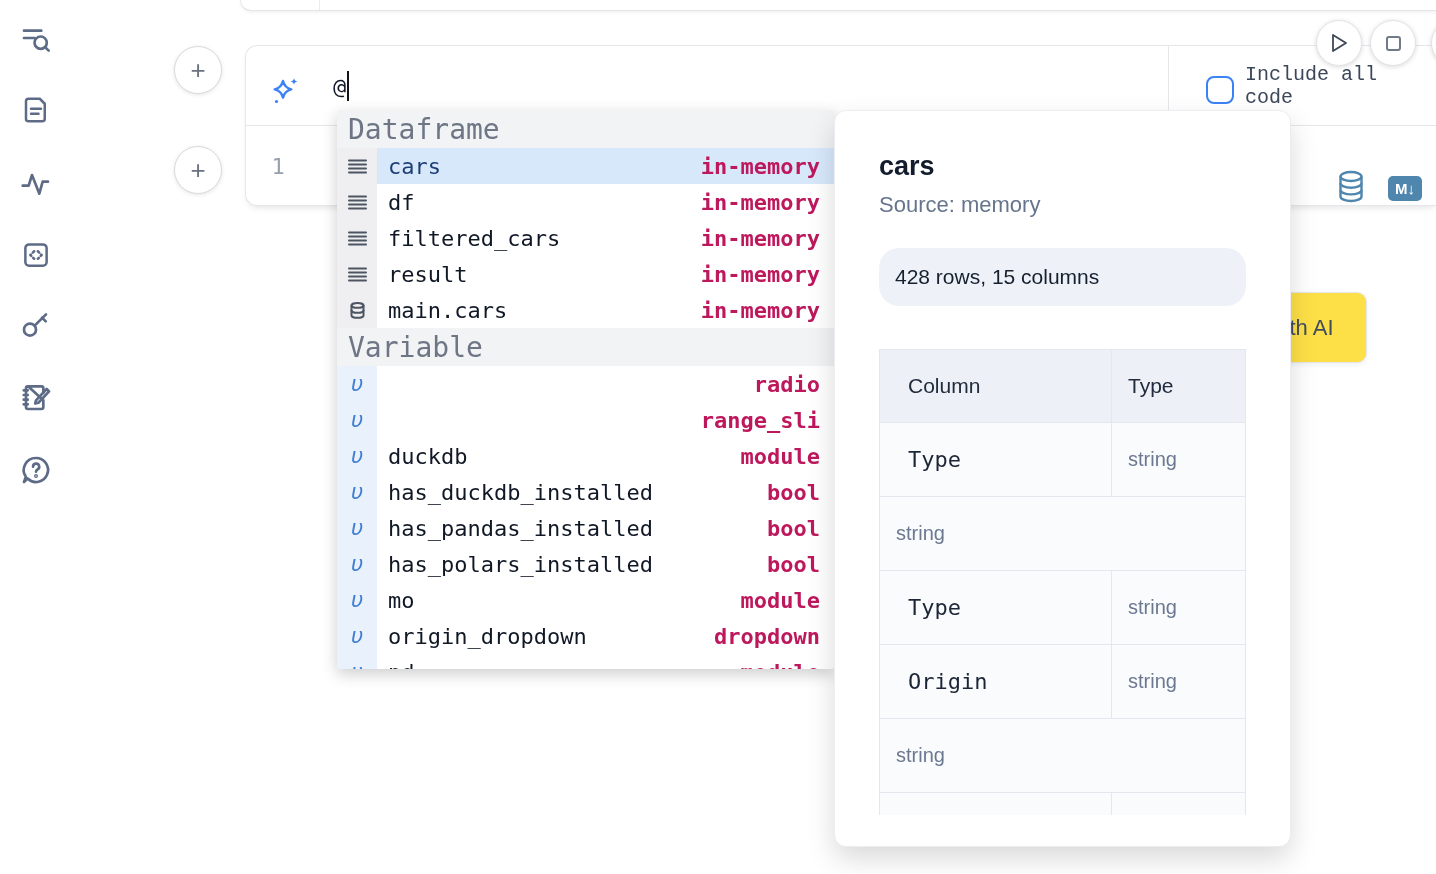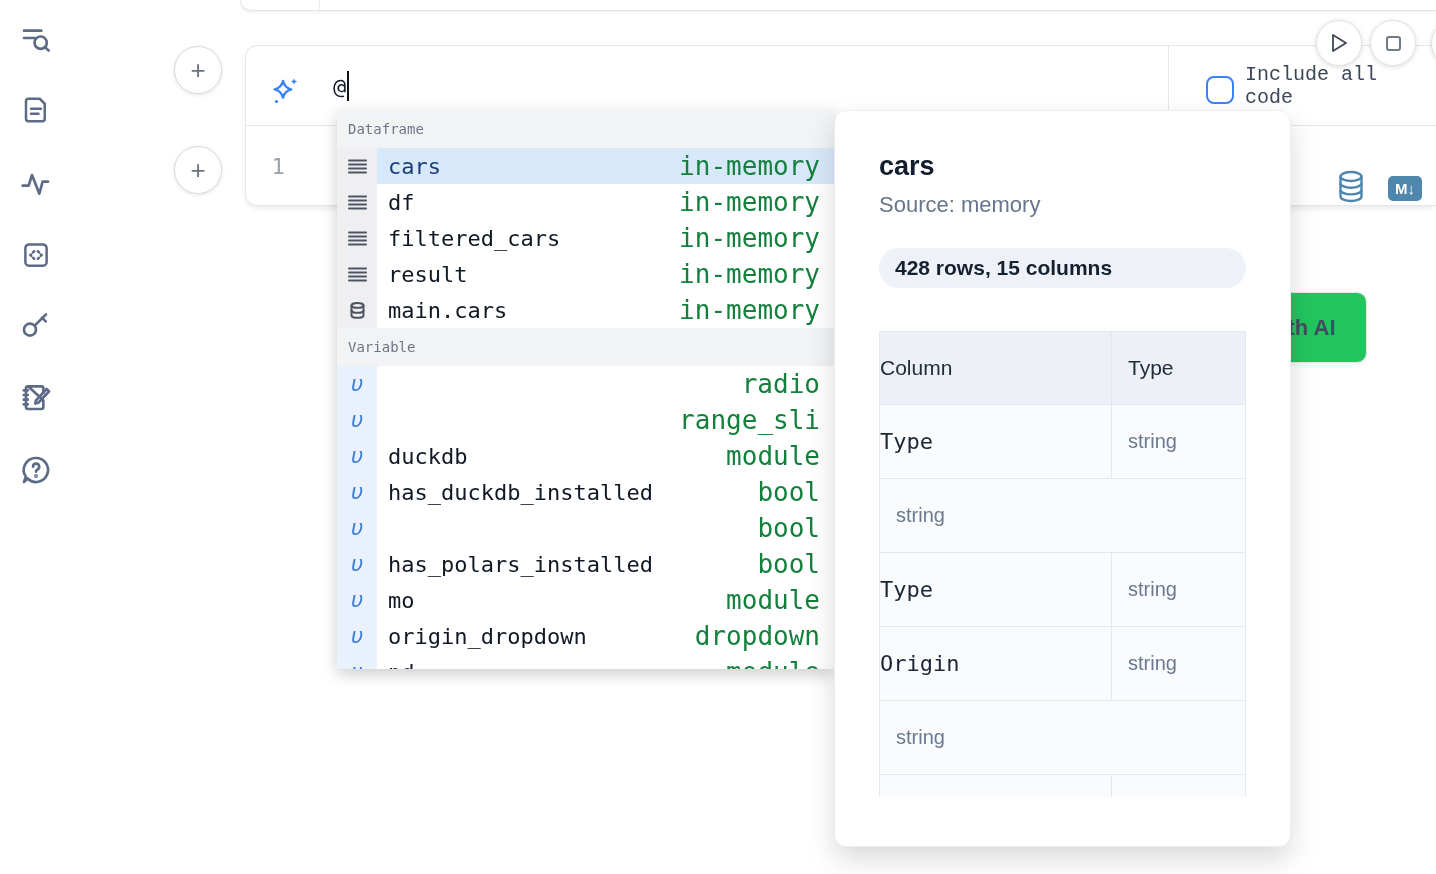--- a/index.html
+++ b/index.html
@@ -53,55 +53,55 @@
   
   .round-btn { position:absolute; top:20px; width:46px; height:46px; border-radius:50%;
     background:#fff; border:1px solid #e3e3e8; box-shadow:0 1px 5px rgba(0,0,0,.15);
     display:flex; align-items:center; justify-content:center; cursor:pointer; z-index:6; }
   .stop-square { width:15px; height:15px; border:2px solid #707a89; border-radius:3px; }
 
   
   .dropdown { position:absolute; left:337px; top:110px; width:497px; z-index:10;
     background:#fff; border-radius:2px; box-shadow:0 5px 16px rgba(0,0,0,.20); overflow:hidden; }
   .section-header { height:38px; display:flex; align-items:center; padding-left:11px;
-    background:#f2f3f5; color:#6e7686; font-size:14px; }
+    background:#f2f3f5; color:#6e7686; font-size:28px; }
   .ac-row { display:flex; height:36px; cursor:pointer; }
   .ac-gutter { flex:0 0 40px; display:flex; align-items:center; justify-content:center; background:#efeff1; }
   .ac-gutter.var { background:#e9f1fc; }
   .ac-content { flex:1; display:flex; align-items:center; min-width:0; }
   .ac-row.selected .ac-content { background:#d8e8fb; }
   .ac-name { margin-left:11px; font-size:22px; color:#101826; white-space:nowrap; }
   .ac-row.selected .ac-name { color:#1c3e74; }
-  .ac-kind { margin-left:auto; padding-right:14px; font-size:26px; color:#15803d; white-space:nowrap; overflow:hidden; }
+  .ac-kind { margin-left:auto; padding-right:14px; font-size:22px; color:#be185d; white-space:nowrap; overflow:hidden;font-weight:bold; }
   .var-glyph { font-size:21px; font-style:italic; color:#3f7ed2; font-family:"DejaVu Sans", sans-serif; }
   .clip-row { height:15px; overflow:hidden; }
   .ac-gutter svg { stroke:#4d5562; fill:none; stroke-width:2; stroke-linecap:round; }
 
   
   .panel { position:absolute; left:834px; top:110px; width:457px; height:737px; z-index:20;
     background:#fff; border:1px solid #ededf1; border-radius:12px;
     box-shadow:0 12px 28px rgba(0,0,0,.15); padding:0 44px; }
   .panel-title { margin-top:40px; font-size:27px; font-weight:bold; color:#121c2c; }
   .panel-source { margin-top:10px; font-size:22px; color:#66758c; }
-  .shape-box { margin-top:30px; height:40px; background:#eef2f8; border-radius:20px;
-    display:flex; align-items:center; padding:0 16px; font-size:21px; color:#16202e;font-weight:bold; }
+  .shape-box { margin-top:30px; height:58px; background:#eef2f8; border-radius:20px;
+    display:flex; align-items:center; padding:0 16px; font-size:21px; color:#16202e; }
   .ptable { margin-top:43px; height:466px; overflow:hidden; border:1px solid #e3e8ef; border-bottom:none; }
   .pt-row { display:flex; height:74px; background:#fafbfd; border-top:1px solid #e3e8ef; }
   .pt-row.head { height:72px; background:#edf1f7; border-top:none; }
-  .pt-c1 { flex:0 0 232px; border-right:1px solid #e3e8ef; display:flex; align-items:center; padding-left:0; }
+  .pt-c1 { flex:0 0 232px; border-right:1px solid #e3e8ef; display:flex; align-items:center; padding-left:28px; }
   .pt-c2 { flex:1; display:flex; align-items:center; padding-left:16px; }
   .pt-row.head .pt-c1, .pt-row.head .pt-c2 { font-size:21px; color:#222c3c; font-family:"Liberation Sans",sans-serif; }
   .pt-name { font-size:22px; color:#1c2636; }
   .pt-type { font-size:20px; color:#6b7890; }
 
   
   .ai-btn { position:absolute; left:1256px; top:292px; width:111px; height:71px; z-index:15;
-    background:#22c55e; border:1px solid #e6e7eb; border-radius:10px;
+    background:#fde047; border:1px solid #e6e7eb; border-radius:10px;
     box-shadow:0 2px 5px rgba(0,0,0,.06); display:flex; align-items:center; justify-content:center;
-    font-size:22px; font-weight:bold; color:#434c5e; cursor:pointer; }
+    font-size:22px; font-weight:normal; color:#434c5e; cursor:pointer; }
 </style>
 </head>
 <body>
 
 <div class="side-btn" style="top:18px">
   <svg width="32" height="32" viewBox="0 0 24 24">
     <path d="M3 5h13 M3 10.5h8"></path>
       <circle cx="15.5" cy="14" r="4.6"></circle>
       <path d="M19 17.5l2.5 2.5"></path>
   </svg>
@@ -288,20 +288,21 @@
     <span class="ac-content">
         <span class="ac-name">has_duckdb_installed</span>
     <span class="ac-kind">bool</span>
       </span>
   </div>
   <div class="ac-row">
     <span class="ac-gutter var">
         <span class="var-glyph">υ</span>
       </span>
     <span class="ac-content">
+        <span class="ac-name">has_pandas_installed</span>
     <span class="ac-kind">bool</span>
       </span>
   </div>
   <div class="ac-row">
     <span class="ac-gutter var">
         <span class="var-glyph">υ</span>
       </span>
     <span class="ac-content">
         <span class="ac-name">has_polars_installed</span>
     <span class="ac-kind">bool</span>

